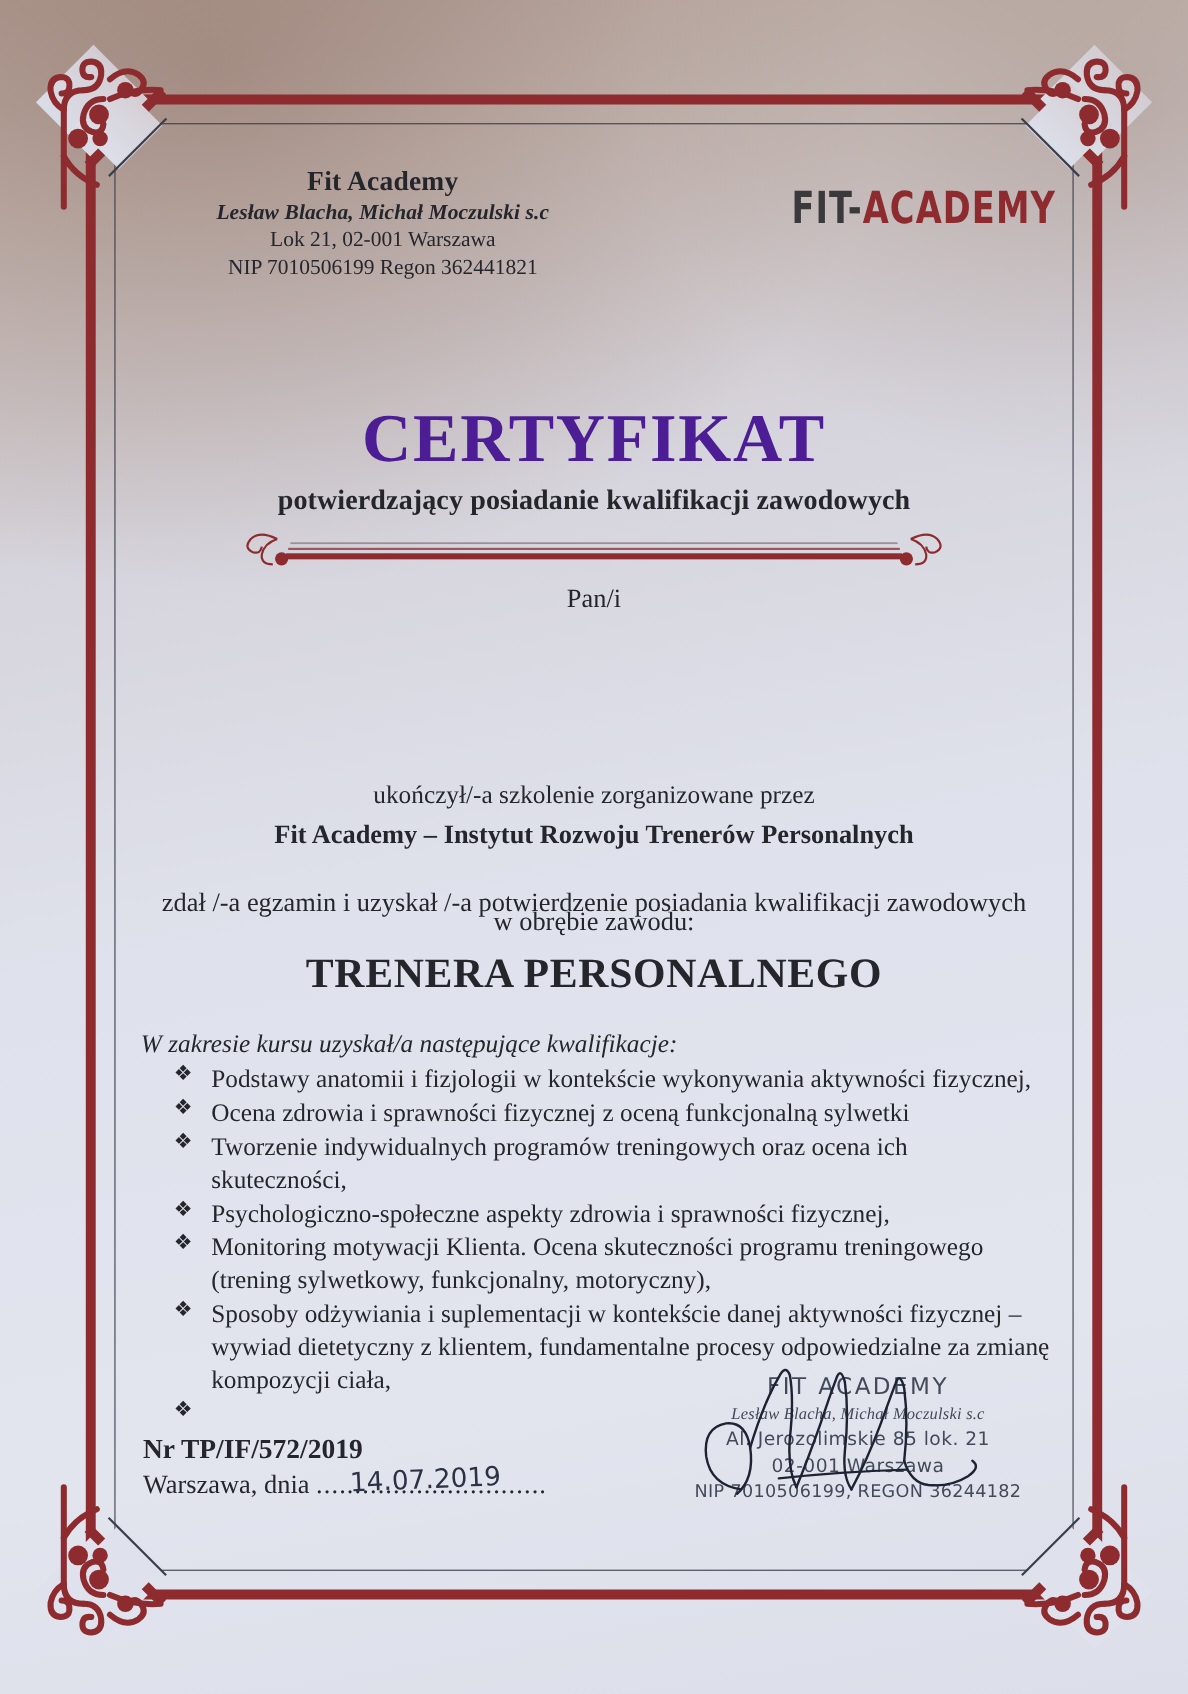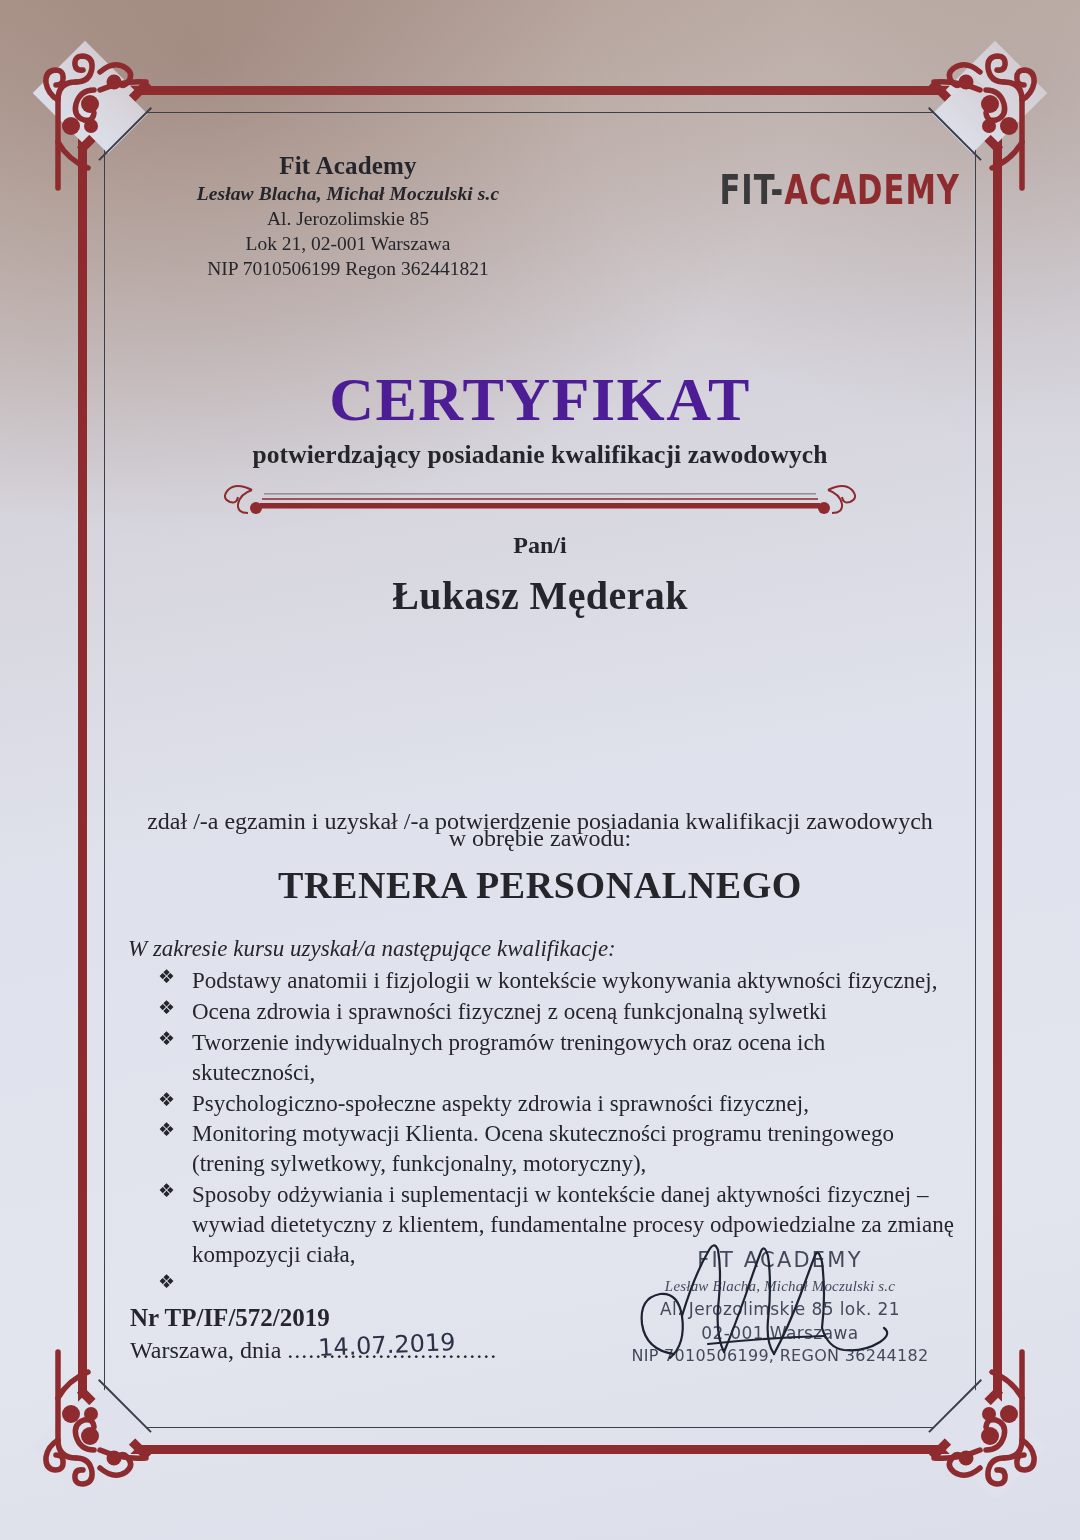--- a/index.html
+++ b/index.html
@@ -180,21 +180,20 @@
     left: 92px; top: 352px;
     width: 656px; height: 40px;
   }
 
   
   .pan {
     position: absolute;
     left: 0; top: 404px;
     width: 840px;
     font-size: 24px;
-    font-weight: bold;
   }
   .recipient {
     position: absolute;
     left: 0; top: 444px;
     width: 840px;
     font-size: 40px;
     font-weight: bold;
     letter-spacing: .4px;
   }
 
@@ -400,21 +399,20 @@
       <path d="M30 104 Q40 122 60 130"></path>
     </g>
   </svg>
 
   <div id="content">
 
     <div class="header-row">
       <div class="org-block">
         <div class="org-name">Fit Academy</div>
         <div class="org-partners">Lesław Blacha, Michał Moczulski s.c</div>
-        <div class="org-line">Al. Jerozolimskie 85</div>
         <div class="org-line">Lok 21, 02-001 Warszawa</div>
         <div class="org-line">NIP 7010506199 Regon 362441821</div>
       </div>
       <div class="logo-block">
         <span class="logo-text"><span class="logo-fit">FIT-</span><span class="logo-academy">ACADEMY</span></span>
       </div>
     </div>
 
     <div class="title">CERTYFIKAT</div>
     <div class="subtitle">potwierdzający posiadanie kwalifikacji zawodowych</div>
@@ -427,22 +425,23 @@
         <path d="M616 10 Q628 14 630 24 Q631 33 620 33"></path>
       </g>
       <circle cx="44" cy="28" r="6" fill="#8d2b2f"></circle>
       <circle cx="612" cy="28" r="6" fill="#8d2b2f"></circle>
       <rect x="52" y="13" width="552" height="1.6" fill="#9a8f97"></rect>
       <rect x="50" y="18" width="556" height="2" fill="#a0535a"></rect>
       <rect x="48" y="23" width="560" height="5.5" fill="#8d2b2f"></rect>
     </svg>
 
     <div class="pan">Pan/i</div>
-    <div class="recipient">Łukasz Męderak</div>
-
+
+    <div class="body-1">ukończył/-a szkolenie zorganizowane przez</div>
+    <div class="body-2">Fit Academy – Instytut Rozwoju Trenerów Personalnych</div>
     <div class="body-3">zdał /-a egzamin i uzyskał /-a potwierdzenie posiadania kwalifikacji zawodowych</div>
     <div class="body-4">w obrębie zawodu:</div>
     <div class="profession">TRENERA PERSONALNEGO</div>
 
     <div class="quals-intro">W zakresie kursu uzyskał/a następujące kwalifikacje:</div>
     <ul class="quals" id="quals-list">
         <li><span class="bullet">❖</span><span>Podstawy anatomii i fizjologii w kontekście wykonywania aktywności fizycznej,</span></li>
         <li><span class="bullet">❖</span><span>Ocena zdrowia i sprawności fizycznej z oceną funkcjonalną sylwetki</span></li>
         <li><span class="bullet">❖</span><span>Tworzenie indywidualnych programów treningowych oraz ocena ich skuteczności,</span></li>
         <li><span class="bullet">❖</span><span>Psychologiczno-społeczne aspekty zdrowia i sprawności fizycznej,</span></li>

